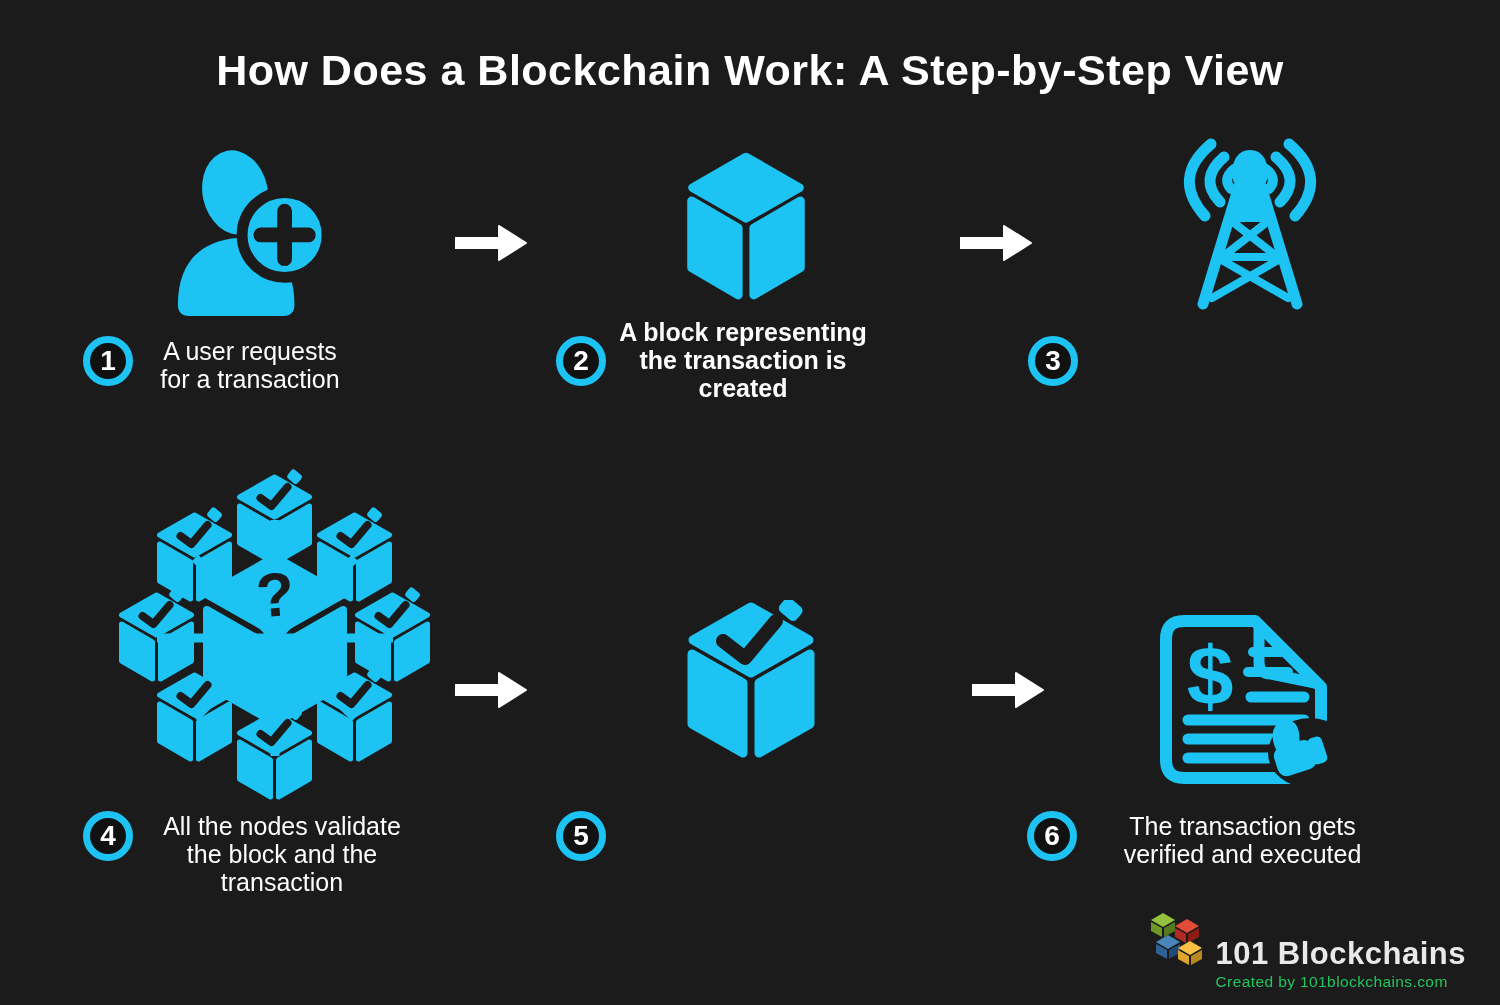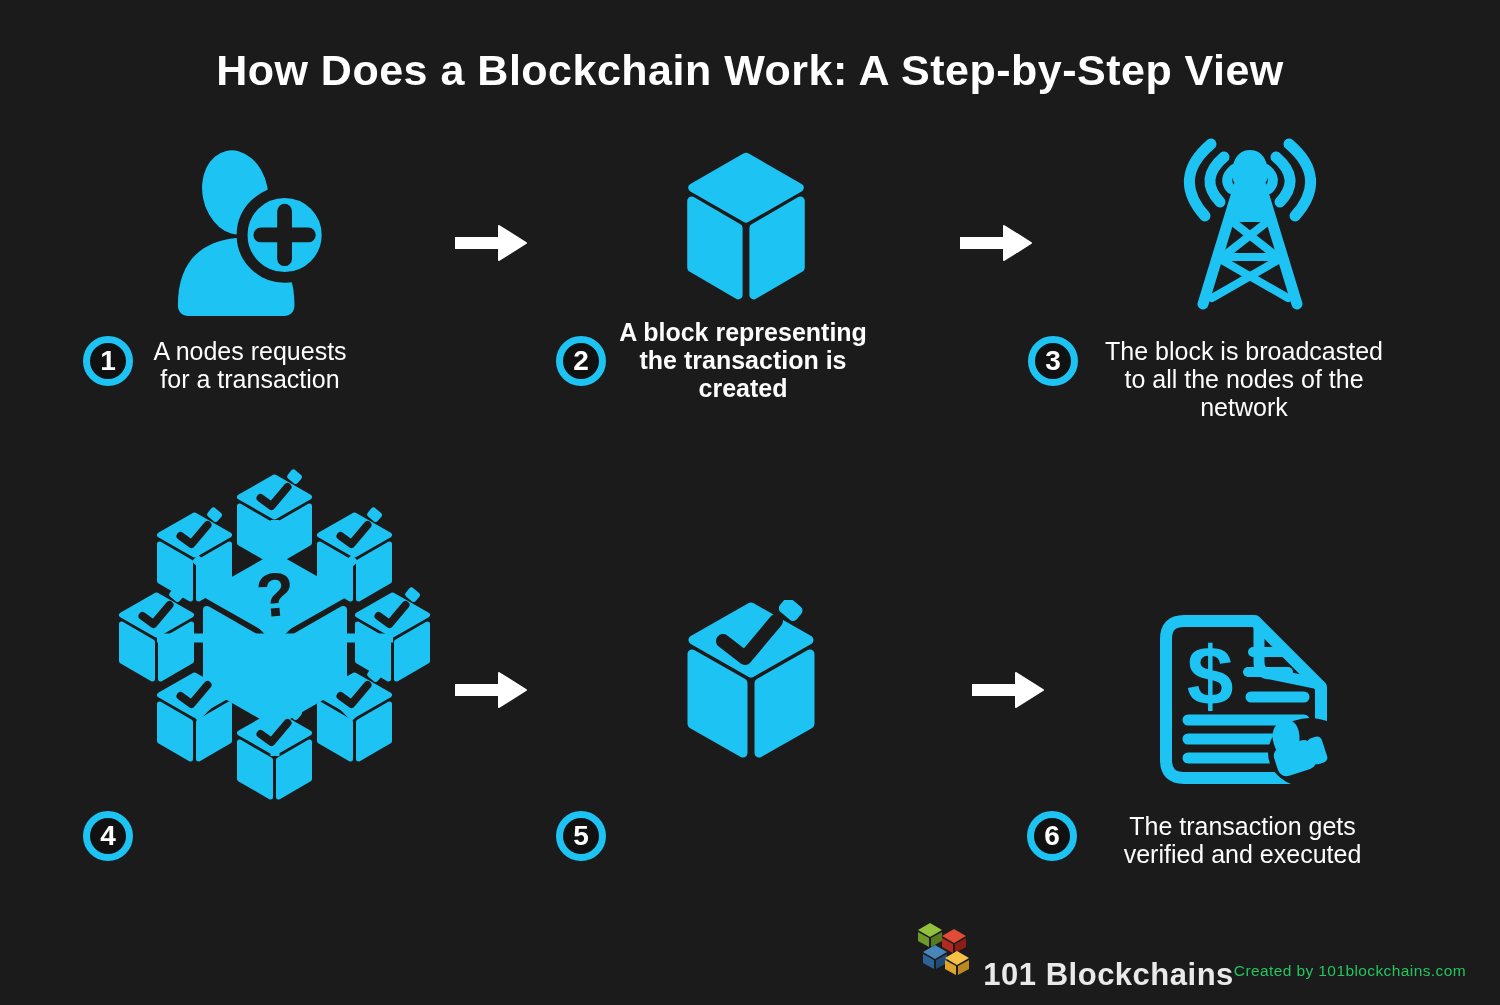--- a/index.html
+++ b/index.html
@@ -19,21 +19,21 @@
     background:#111;display:flex;align-items:center;justify-content:center;
     font-size:28px;font-weight:700;color:#fff;
   }
   .step-label{
     position:absolute;text-align:center;font-size:25px;line-height:28px;
     white-space:pre-line;color:#fdfdfd;
   }
   .logo{
     position:absolute;right:34px;bottom:14px;display:flex;align-items:center;gap:10px;
   }
-  .logo-text{display:flex;flex-direction:row;align-items:flex-start;margin-top:48px;}
+  .logo-text{display:flex;flex-direction:column;align-items:flex-start;margin-top:48px;}
   .brand{font-size:31px;font-weight:700;color:#e9e9e9;letter-spacing:0.5px;line-height:32px;}
   .credit{font-size:15.5px;color:#22c55e;margin-top:3px;letter-spacing:0.4px;}
 </style>
 </head>
 <body>
 
 <div class="canvas">
 
   <div class="title">How Does a Blockchain Work: A Step-by-Step View</div>
 
@@ -92,28 +92,25 @@
   <div class="badge" style="left:83px;top:336px;">
     <span>1</span>
   </div>
   <div class="badge" style="left:556px;top:336px;">
     <span>2</span>
   </div>
   <div class="badge" style="left:1028px;top:336px;">
     <span>3</span>
   </div>
 
-  <div class="step-label" style="left:145px;top:337px;width:210px;">A nodes requests
+  <div class="step-label" style="left:145px;top:337px;width:210px;">A user requests
 for a transaction</div>
   <div class="step-label" style="left:612px;top:318px;width:262px;font-weight:bold;">A block representing
 the transaction is
 created</div>
-  <div class="step-label" style="left:1098px;top:337px;width:292px;">The block is broadcasted
-to all the nodes of the
-network</div>
 
   <div class="icon-wrap" style="left:100px;top:463px;">
     <svg width="350" height="352" viewBox="0 0 350 352">
       <defs>
         <g id="mc">
           <rect x="55" y="-3" width="13" height="11" rx="3" transform="rotate(40 61 2)" fill="#1dc3f2"></rect>
           <g fill="#1dc3f2" stroke="#1dc3f2" stroke-width="5" stroke-linejoin="round">
             <path d="M41,3 L76,23 L41,43 L6,23 Z"></path>
             <path d="M6,32 L37,50 L37,87 L6,69 Z"></path>
             <path d="M76,32 L45,50 L45,87 L76,69 Z"></path>
@@ -193,20 +190,23 @@
   <div class="badge" style="left:83px;top:811px;">
     <span>4</span>
   </div>
   <div class="badge" style="left:556px;top:811px;">
     <span>5</span>
   </div>
   <div class="badge" style="left:1027px;top:811px;">
     <span>6</span>
   </div>
 
+  <div class="step-label" style="left:152px;top:812px;width:260px;">All the nodes validate
+the block and the
+transaction</div>
   <div class="step-label" style="left:1100px;top:812px;width:285px;">The transaction gets
 verified and executed</div>
 
   <div class="logo">
     <svg width="58" height="58" viewBox="0 0 58 58">
       <g transform="translate(3,1)">
         <polygon points="12,0 24,7 12,14 0,7" fill="#93c13e"></polygon>
         <polygon points="0,9 11,15 11,24 0,18" fill="#6e992a"></polygon>
         <polygon points="24,9 13,15 13,24 24,18" fill="#567a1e"></polygon>
       </g>

